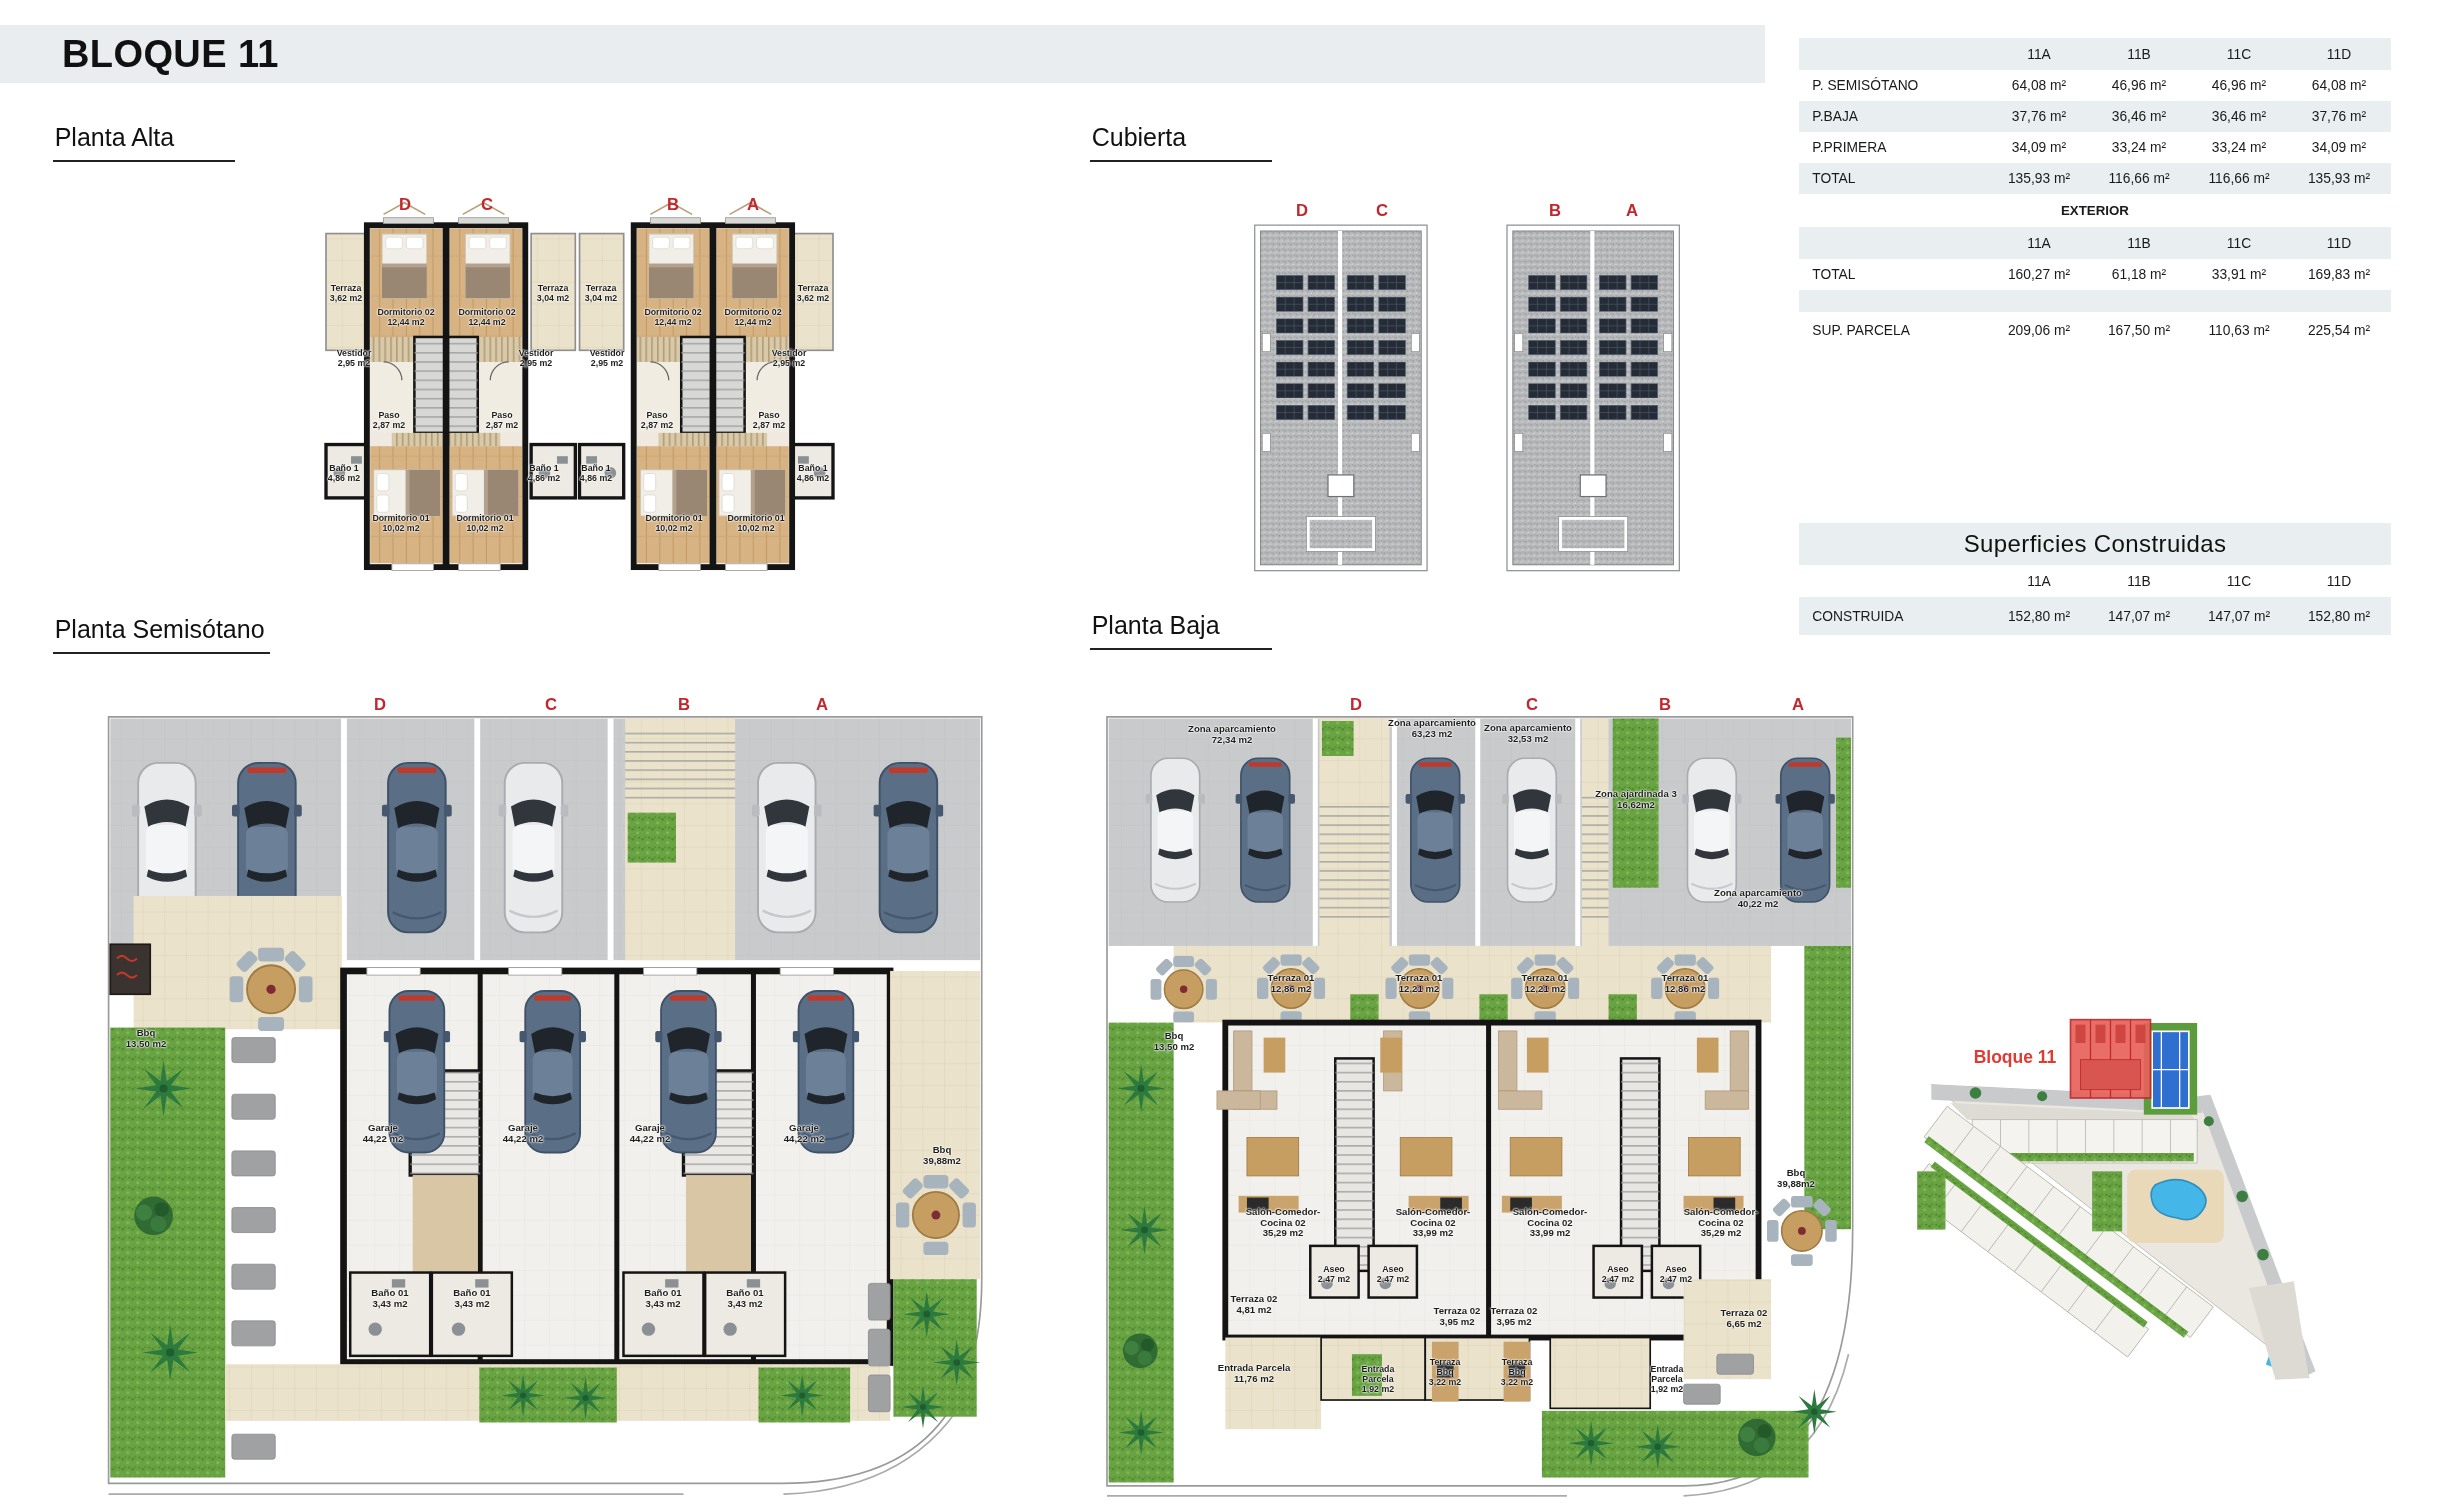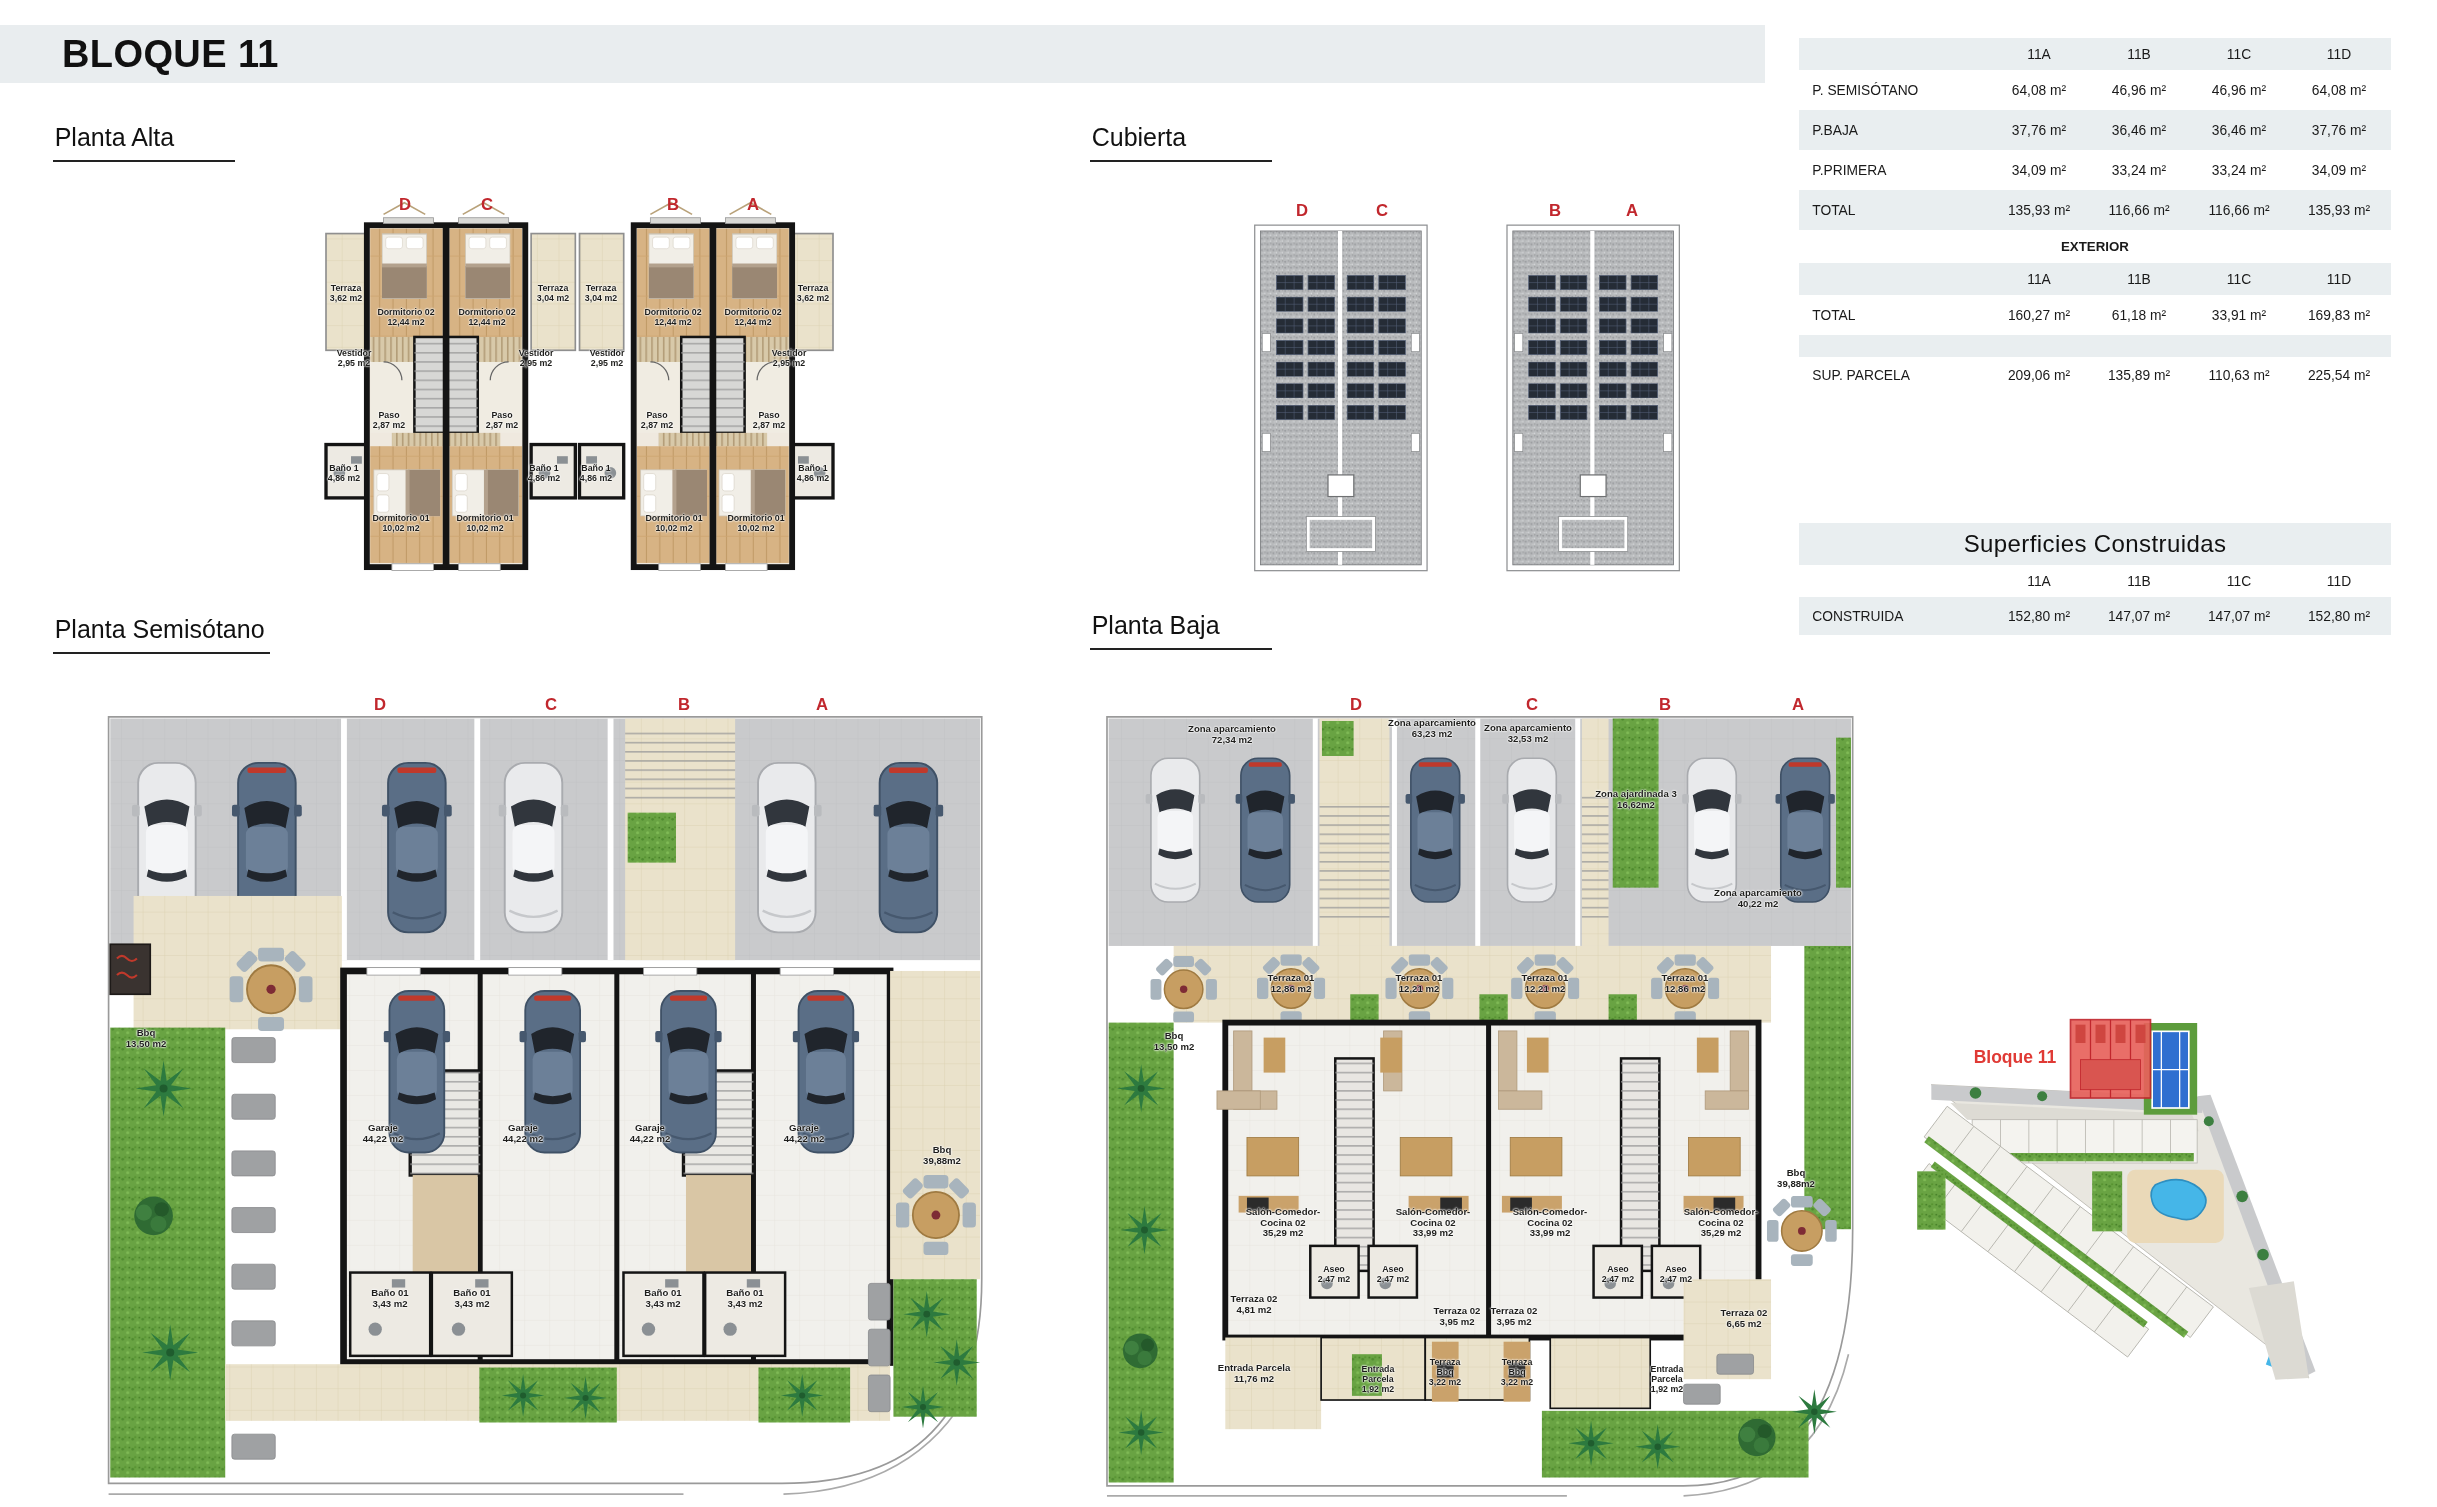--- a/index.html
+++ b/index.html
@@ -11,21 +11,21 @@
   #titlebar .ttl{margin-left:62px;font-size:38px;font-weight:700;letter-spacing:0.4px;color:#111}
   
   .sec-title{position:absolute;font-size:25px;color:#111;display:inline-block;
              border-bottom:2.5px solid #222;padding:0 5px 7.5px 1.7px;min-width:175px}
   
   .tblbox{position:absolute;width:592px}
   .t-title{height:38px;background:#e9eef0;display:flex;align-items:center;justify-content:center;
            font-size:21px;color:#111;letter-spacing:0.4px}
   .t-title.big{height:42px;font-size:24px}
   .t-sub{height:30px;display:flex;align-items:center;justify-content:center;font-size:13.3px;font-weight:700}
-  .t-row{display:grid;grid-template-columns:190px repeat(4,100px);align-items:center;height:40px;font-size:13.8px}
+  .t-row{display:grid;grid-template-columns:190px repeat(4,100px);align-items:center;height:31px;font-size:13.8px}
   .t-row.gray{background:#e9eef0}
   .t-row.head{height:32px}
   .t-row.tall{height:38px}
   .t-gap{height:21.7px;background:#e9eef0}
   .t-row .lab{padding-left:13.3px;text-align:left}
   .t-row .val{text-align:center}
   
   .plan{position:absolute}
   .lb{position:absolute;transform:translate(-50%,-50%);text-align:center;font-size:9.6px;line-height:1.12;
       color:#1d1d1b;font-weight:600;white-space:nowrap;
@@ -196,21 +196,21 @@
     <div class="lab">TOTAL</div>
     <div class="val">160,27 m²</div>
     <div class="val">61,18 m²</div>
     <div class="val">33,91 m²</div>
     <div class="val">169,83 m²</div>
   </div>
   <div class="t-gap"></div>
   <div class="t-row tall">
     <div class="lab">SUP. PARCELA</div>
     <div class="val">209,06 m²</div>
-    <div class="val">135,89 m²</div>
+    <div class="val">167,50 m²</div>
     <div class="val">110,63 m²</div>
     <div class="val">225,54 m²</div>
   </div>
 </div>
 
 <div class="tblbox" id="tbl-cons" style="left:1799px;top:523px">
   <div class="t-title big">Superficies Construidas</div>
   <div class="t-row head">
     <div class="lab"></div>
     <div class="val">11A</div>

